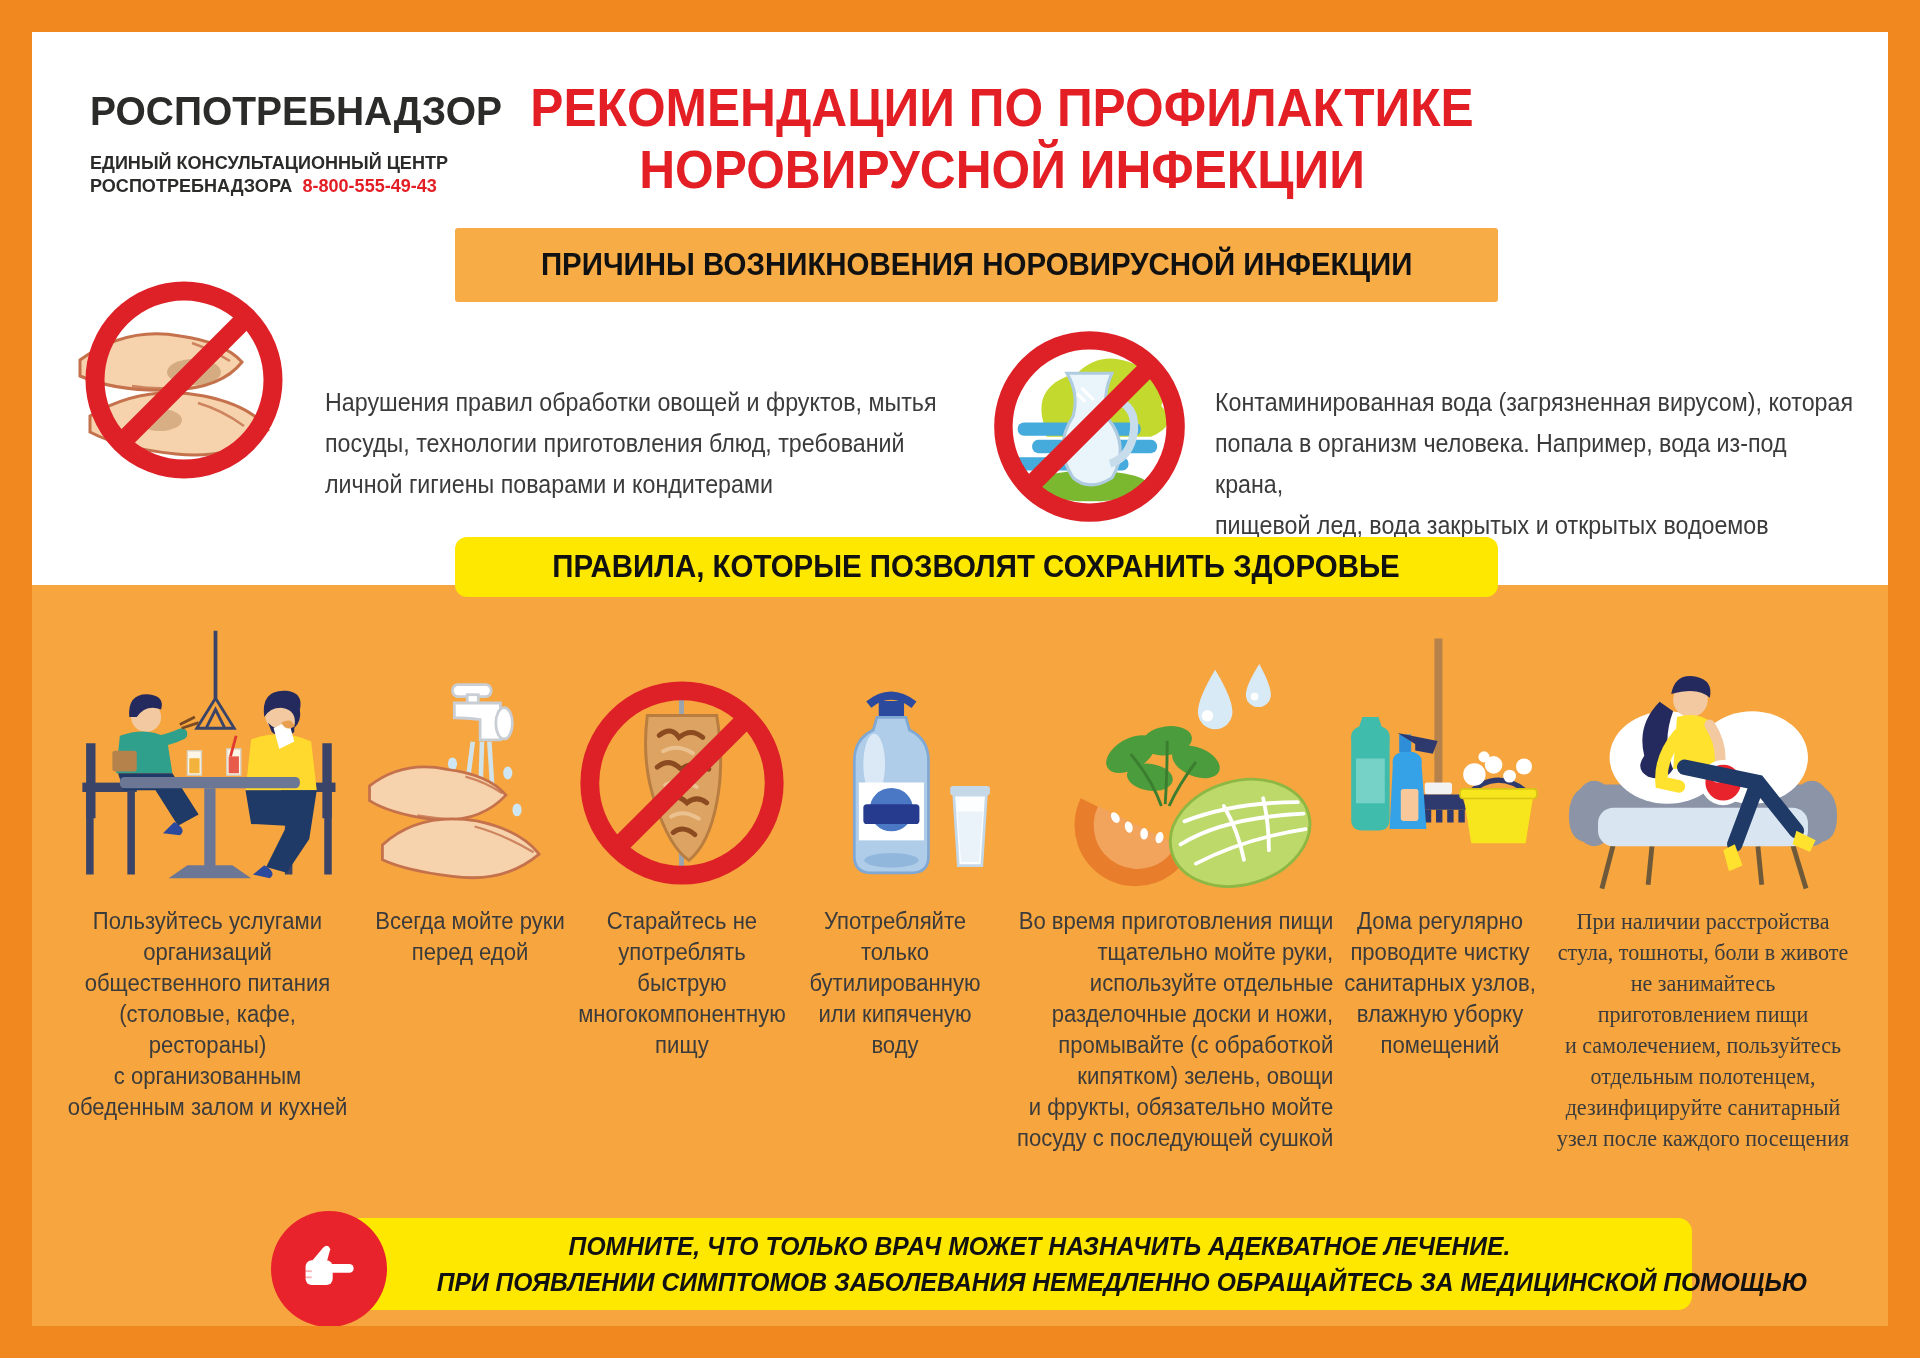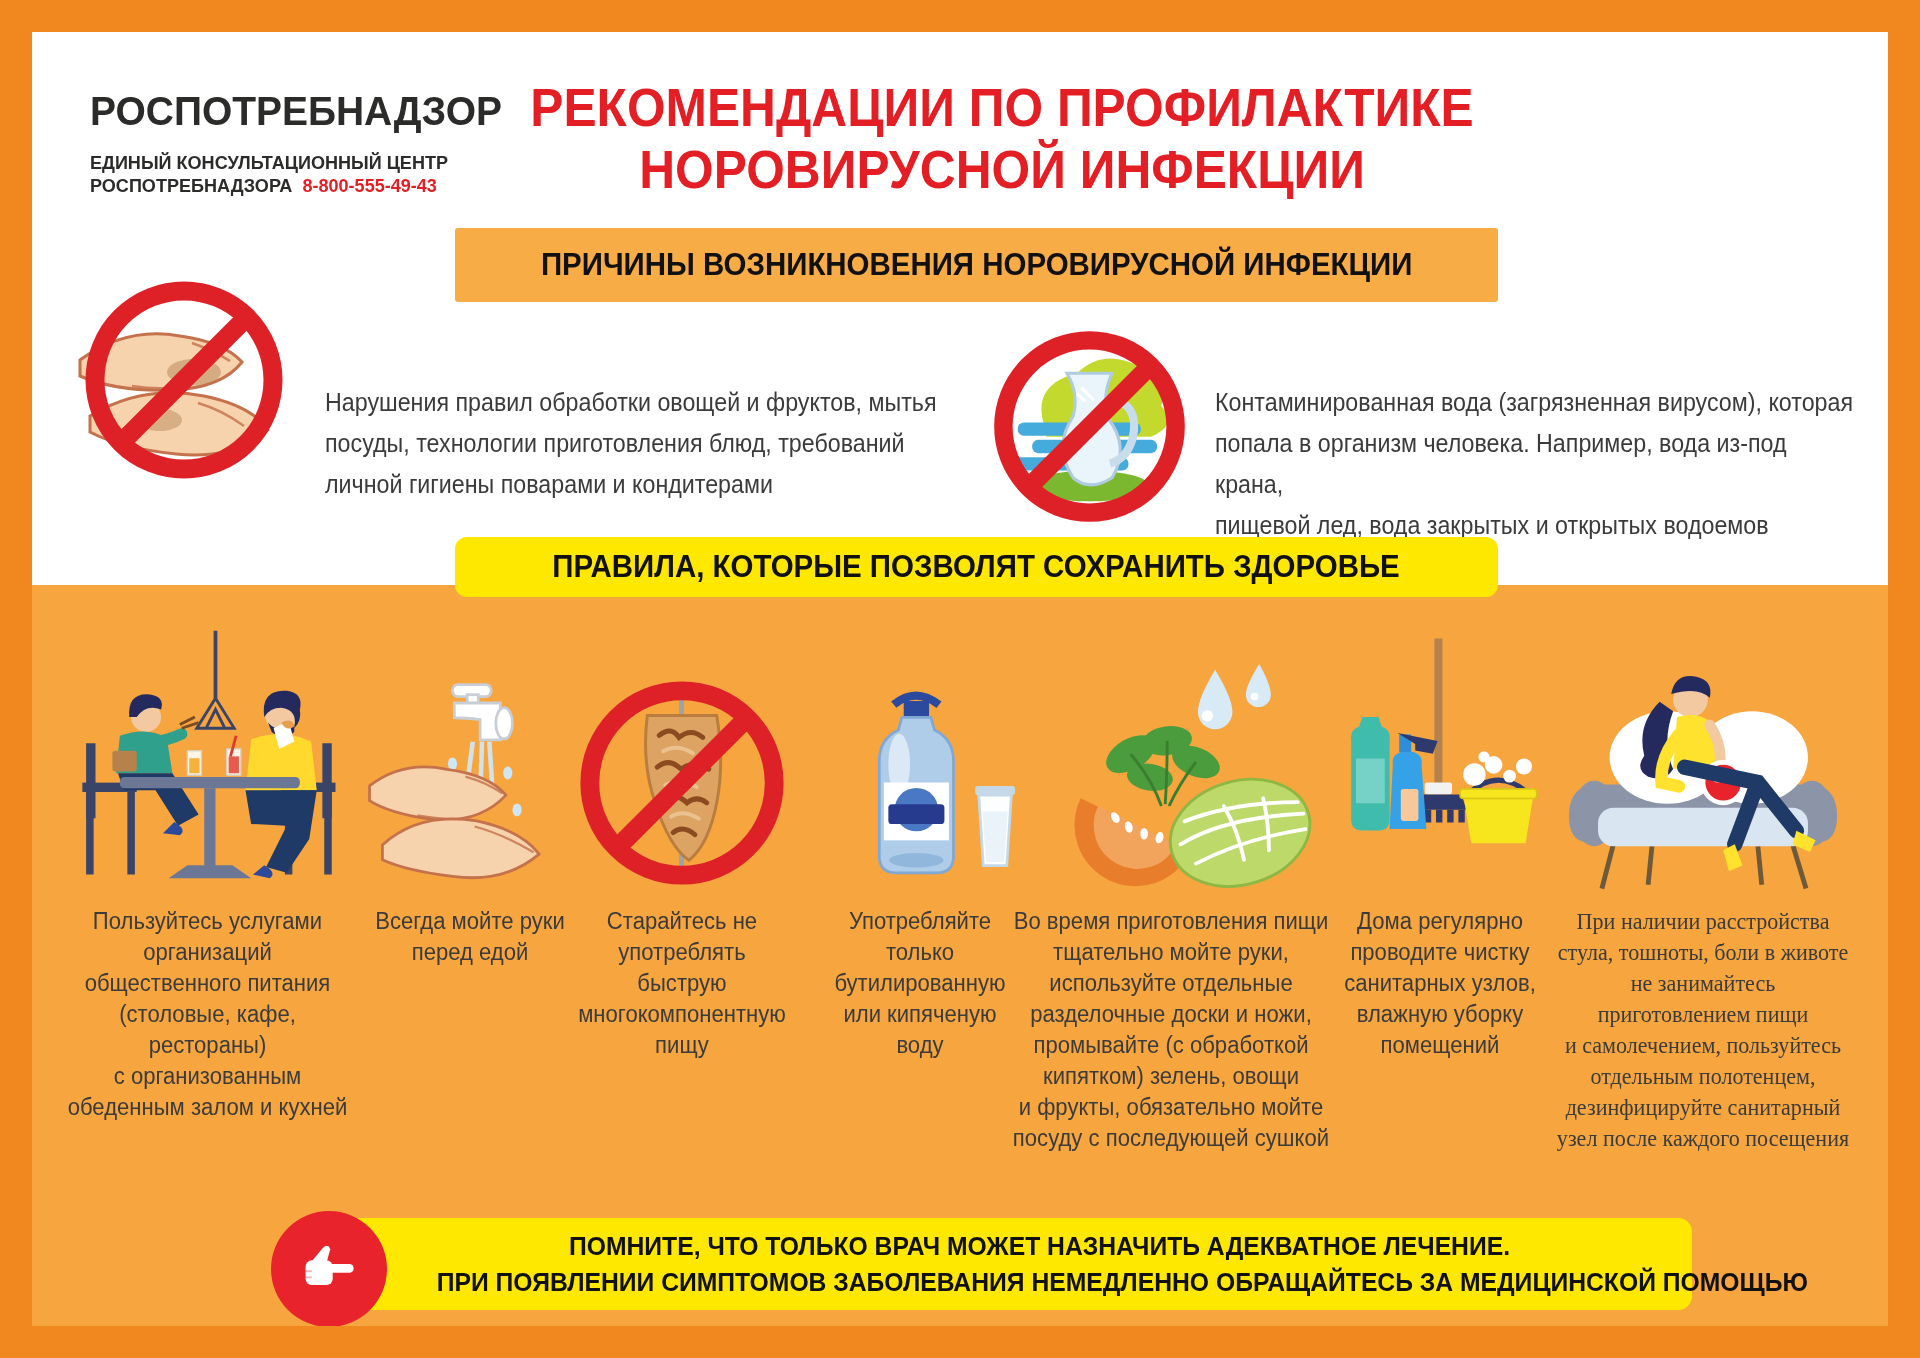--- a/index.html
+++ b/index.html
@@ -25,21 +25,21 @@
   .cause-icon{position:absolute;}
   .cause-text{position:absolute; font-size:25px; line-height:41px; color:#3B3B3B; white-space:pre-line; transform:scaleX(.93); transform-origin:left;}
 
   
   .rule-col{position:absolute; top:560px; text-align:center;}
   .rule-illus{height:310px; display:flex; align-items:flex-end; justify-content:center;}
   .rule-text{margin-top:4px; font-size:23px; line-height:31px; color:#3B3B3B; white-space:pre-line; transform:scaleX(.96); transform-origin:center top;}
 
   
   .footer-banner{position:absolute; left:268px; top:1186px; width:1392px; height:92px; background:#FFE800; border-radius:14px;}
-  .footer-textwrap{position:absolute; left:105px; right:18px; top:0; bottom:0; display:flex; flex-direction:column; justify-content:center; text-align:center;}
+  .footer-textwrap{position:absolute; left:105px; right:18px; top:0; bottom:0; display:flex; flex-direction:column; justify-content:center; text-align:center;font-style:italic;}
   .footer-line{font-size:26px; font-weight:bold; color:#111; line-height:36px; transform:scaleX(.95); white-space:nowrap;}
   .footer-circle{position:absolute; left:239px; top:1179px; width:116px; height:116px; background:#E8232B; border-radius:50%; display:flex; align-items:center; justify-content:center;}
   svg{display:block;}
 </style>
 </head>
 <body>
 
 <div class="poster">
   <div class="inner">
     <div class="main-orange"></div>
@@ -209,21 +209,21 @@
           <rect x="22" y="110.5" width="186" height="19" fill="#DD2127" transform="rotate(-45 115 120)"></rect>
         </svg>
       </div>
       <div class="rule-text">Старайтесь не
 употреблять
 быструю
 многокомпонентную
 пищу</div>
     </div>
 
-    <div class="rule-col" style="left:784px; width:208px;">
+    <div class="rule-col" style="left:759px; width:208px;">
       <div class="rule-illus">
         <svg width="208" height="230" viewBox="0 0 230 250">
           <path d="M86 34 Q110 14 136 34" stroke="#2B4A9E" stroke-width="9" fill="none"></path>
           <rect x="97" y="30" width="28" height="18" rx="3" fill="#2B4A9E"></rect>
           <path d="M95 48 L127 48 L131 62 Q152 72 152 96 L152 202 Q152 220 132 220 L90 220 Q70 220 70 202 L70 96 Q70 72 91 62 Z" fill="#AFCDE9" stroke="#7FA8D4" stroke-width="3"></path>
           <ellipse cx="92" cy="100" rx="12" ry="34" fill="#FFFFFF" opacity=".55"></ellipse>
           <rect x="75" y="120" width="72" height="64" fill="#FFFFFF"></rect>
           <circle cx="111" cy="150" r="24" fill="#4A78C4"></circle>
           <rect x="80" y="144" width="62" height="22" rx="4" fill="#273B8E"></rect>
           <ellipse cx="111" cy="206" rx="30" ry="8" fill="#7FA8D4" opacity=".6"></ellipse>
@@ -232,21 +232,21 @@
           <path d="M184 152 L212 152 L208 208 L188 208 Z" fill="#EAF3FA"></path>
         </svg>
       </div>
       <div class="rule-text">Употребляйте
 только
 бутилированную
 или кипяченую
 воду</div>
     </div>
 
-    <div class="rule-col" style="left:970px; width:338px;">
+    <div class="rule-col" style="left:970px; width:338px;text-align:right;">
       <div class="rule-illus">
         <svg width="310" height="240" viewBox="0 0 300 250">
           <path d="M196 8 Q214 38 214 52 a18 18 0 1 1 -36 0 Q178 38 196 8 Z" fill="#D8EAF6"></path>
           <circle cx="188" cy="56" r="6" fill="#FFFFFF"></circle>
           <path d="M242 2 Q254 24 254 34 a13 13 0 1 1 -26 0 Q228 24 242 2 Z" fill="#D8EAF6"></path>
           <circle cx="237" cy="36" r="4" fill="#FFFFFF"></circle>
           <g fill="#4A9C3C">
             <ellipse cx="108" cy="96" rx="28" ry="16" transform="rotate(-30 108 96)"></ellipse>
             <ellipse cx="146" cy="82" rx="26" ry="15" transform="rotate(-8 146 82)"></ellipse>
             <ellipse cx="176" cy="104" rx="26" ry="15" transform="rotate(22 176 104)"></ellipse>

